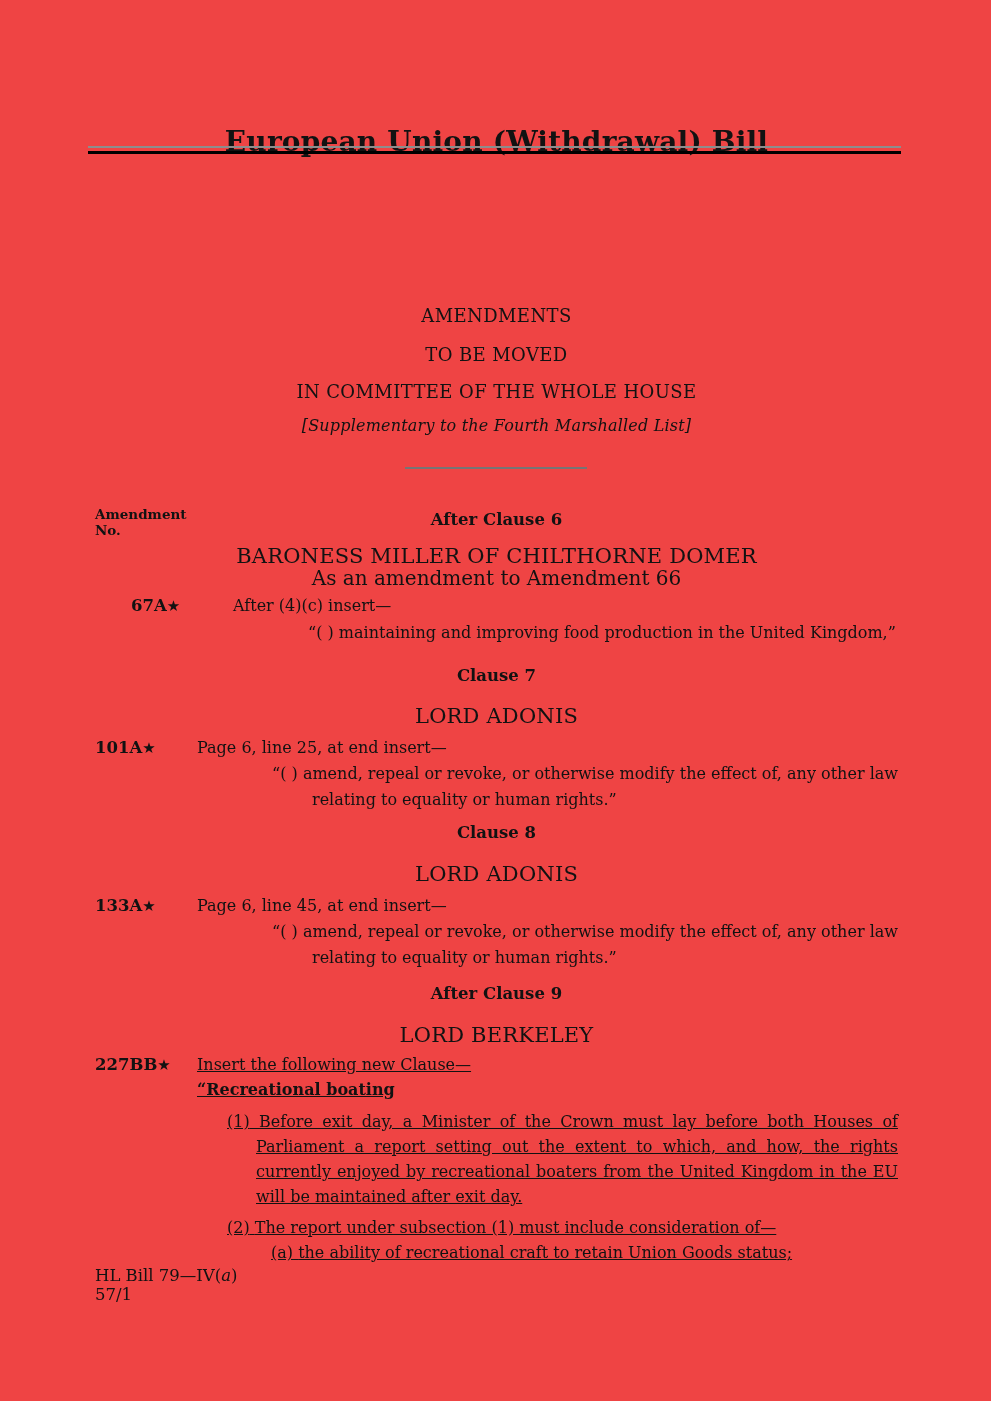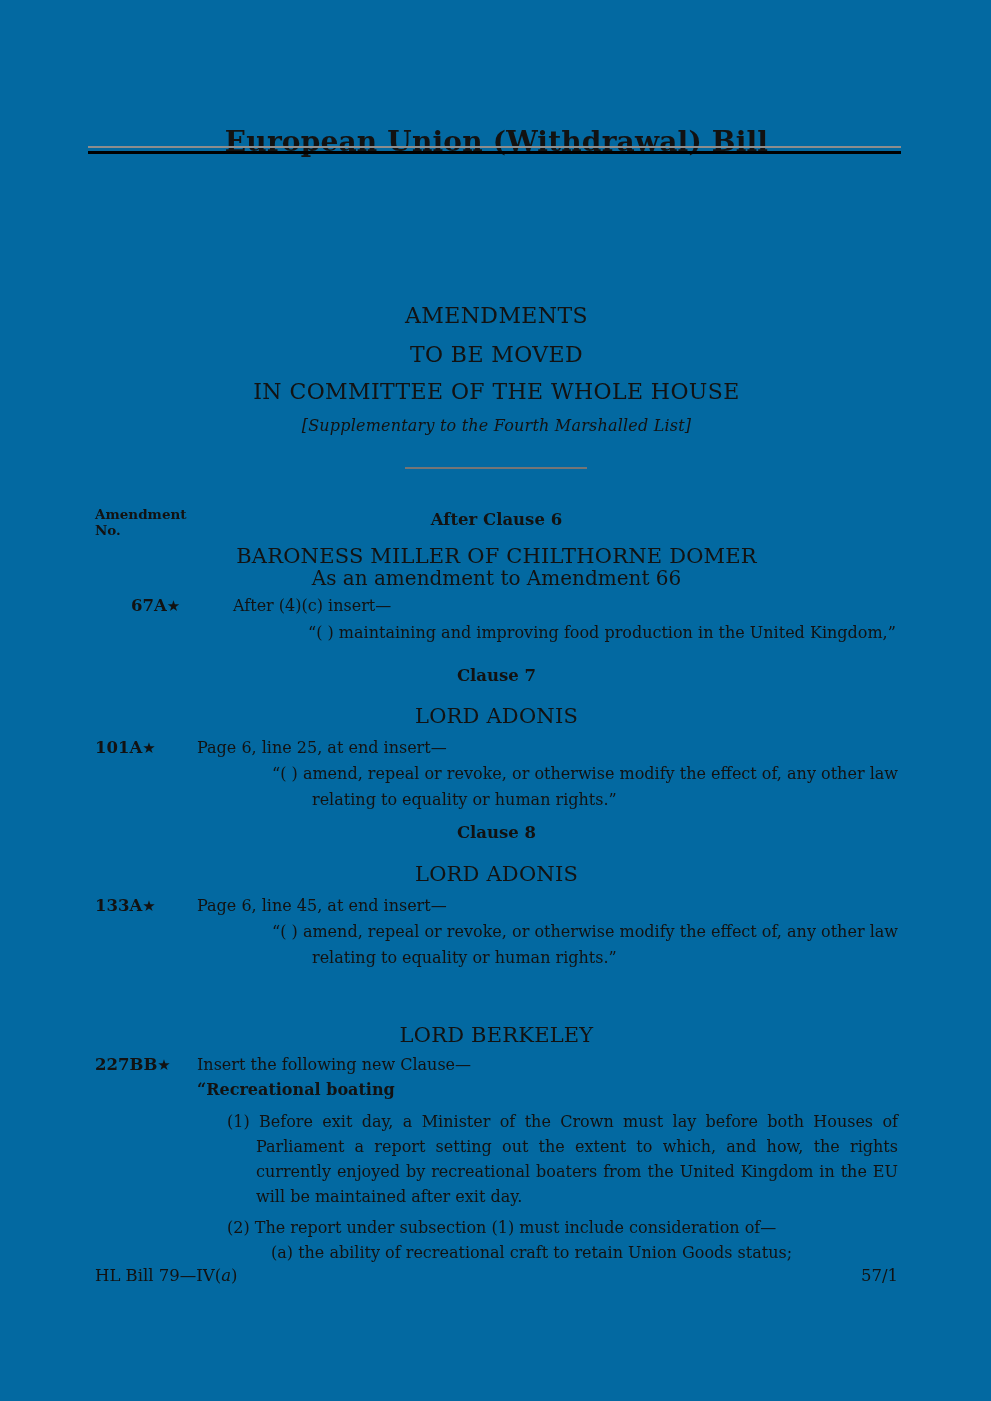--- a/index.html
+++ b/index.html
@@ -1,20 +1,20 @@
 <!DOCTYPE html>
 <html><head>
 <meta charset="utf-8">
 <style>
   html, body { margin: 0; padding: 0; background: #ffffff; }
   .page {
     position: relative;
     width: 991px;
     height: 1401px;
-    background: #0369a1;
+    background: #ef4444;
     color: #121212;
     font-family: "DejaVu Serif", "Liberation Serif", serif;
     font-size: 16px;
     overflow: hidden;
   }
   .abs { position: absolute; left: 95px; right: 93px; }
   .center { text-align: center; }
   .italic { font-style: italic; }
 
   .title {
@@ -26,21 +26,21 @@
   }
   .title-rule {
     position: absolute;
     top: 146px;
     left: 88px;
     right: 90px;
     height: 2.5px;
     border-top: 2px solid #8d8d8d;
     border-bottom: 3.5px solid #000000;
   }
-  .pre { font-size: 22px; letter-spacing: 0.4px; line-height: 21px; }
+  .pre { font-size: 18px; letter-spacing: 0.4px; line-height: 21px; }
   .pre-note { font-size: 16px; letter-spacing: 0.2px; }
   .sep-line {
     position: absolute;
     top: 467px;
     left: 405px;
     width: 182px;
     border-top: 2px solid #757575;
   }
   .margin-label {
     position: absolute;
@@ -50,21 +50,21 @@
     font-weight: bold;
     font-size: 13.5px;
     line-height: 16px;
   }
   .clause-heading { font-weight: bold; font-size: 16.5px; line-height: 21px; }
   .sponsor { font-size: 21px; line-height: 20px; letter-spacing: 0.2px; }
   .note-italic { font-size: 20px; line-height: 20px; }
 
   .amd { line-height: 26px; }
   .lh27 { line-height: 27px; margin-left: 36px; }
-  .lh25 { line-height: 25px; }
+  .lh25 { line-height: 25px; text-decoration: underline; }
   .amd-num {
     position: absolute;
     left: 0;
     top: 0;
     font-weight: bold;
     font-size: 16.5px;
     white-space: nowrap;
   }
   .amd-num .star { font-weight: normal; font-size: 15px; }
   .instr { margin: 0 0 0 102px; }
@@ -89,20 +89,21 @@
     text-align: justify;
   }
   .footer {
     position: absolute;
     top: 1266px;
     left: 95px;
     right: 93px;
     display: flex;
     justify-content: space-between;
     font-size: 16.5px;
+    flex-direction: column;
   }
 </style>
 </head>
 <body>
 
 <div class="page">
 
   <h1 class="abs center title">European Union (Withdrawal) Bill</h1>
   <div class="title-rule"></div>
 
@@ -138,20 +139,21 @@
 
   <div class="abs center clause-heading" style="top:822px">Clause 8</div>
   <div class="abs center sponsor" style="top:864px">LORD ADONIS</div>
 
   <div class="abs amd" style="top:893px">
     <div class="amd-num"><span>133A</span><span class="star">★</span></div>
     <div class="instr">Page 6, line 45, at end insert—</div>
     <p class="quote"><span>“( )</span> <span>amend, repeal or revoke, or otherwise modify the effect of, any other law relating to equality or human rights.”</span></p>
   </div>
 
+  <div class="abs center clause-heading" style="top:983px">After Clause 9</div>
   <div class="abs center sponsor" style="top:1025px">LORD BERKELEY</div>
 
   <div class="abs amd lh25" style="top:1052px">
     <div class="amd-num"><span>227BB</span><span class="star">★</span></div>
     <div class="instr">Insert the following new Clause—</div>
     <div class="new-clause-title">“Recreational boating</div>
     <p class="sub sub-first"><span>(1)</span> <span>Before exit day, a Minister of the Crown must lay before both Houses of Parliament a report setting out the extent to which, and how, the rights currently enjoyed by recreational boaters from the United Kingdom in the EU will be maintained after exit day.</span></p>
     <p class="sub"><span>(2)</span> <span>The report under subsection (1) must include consideration of—</span></p>
     <p class="sub-item"><span>(a)</span> <span>the ability of recreational craft to retain Union Goods status;</span></p>
   </div>

